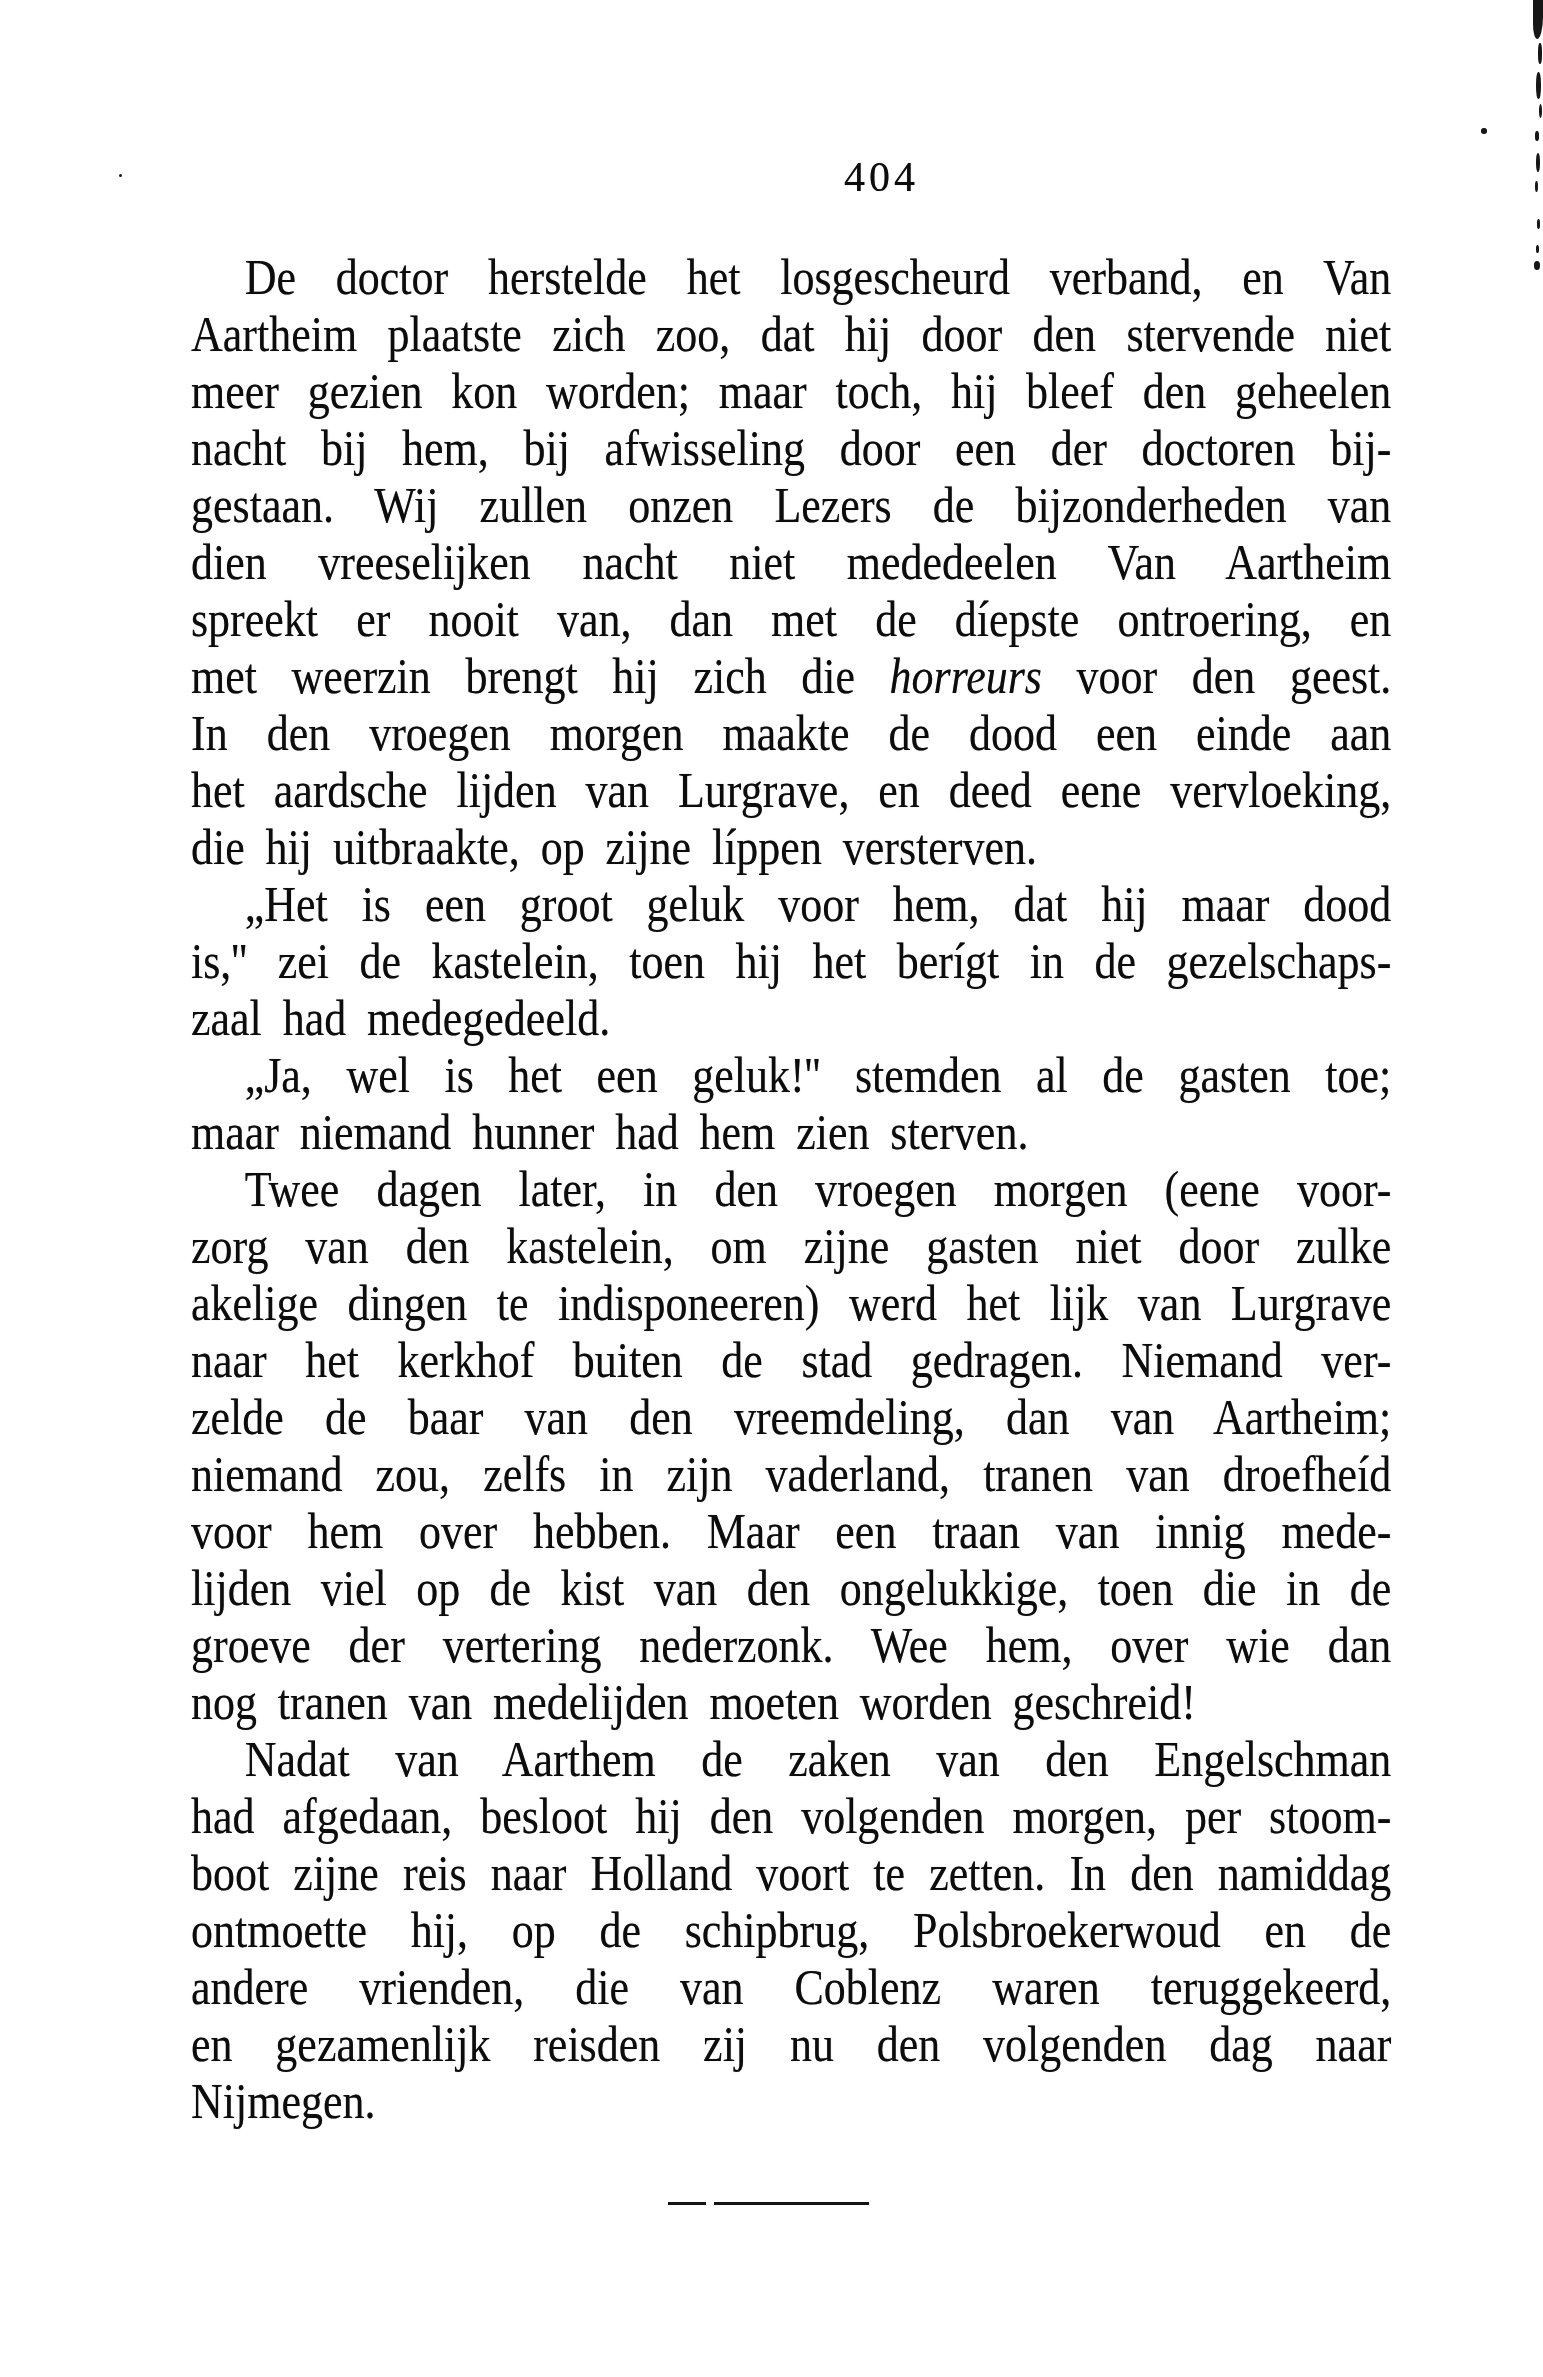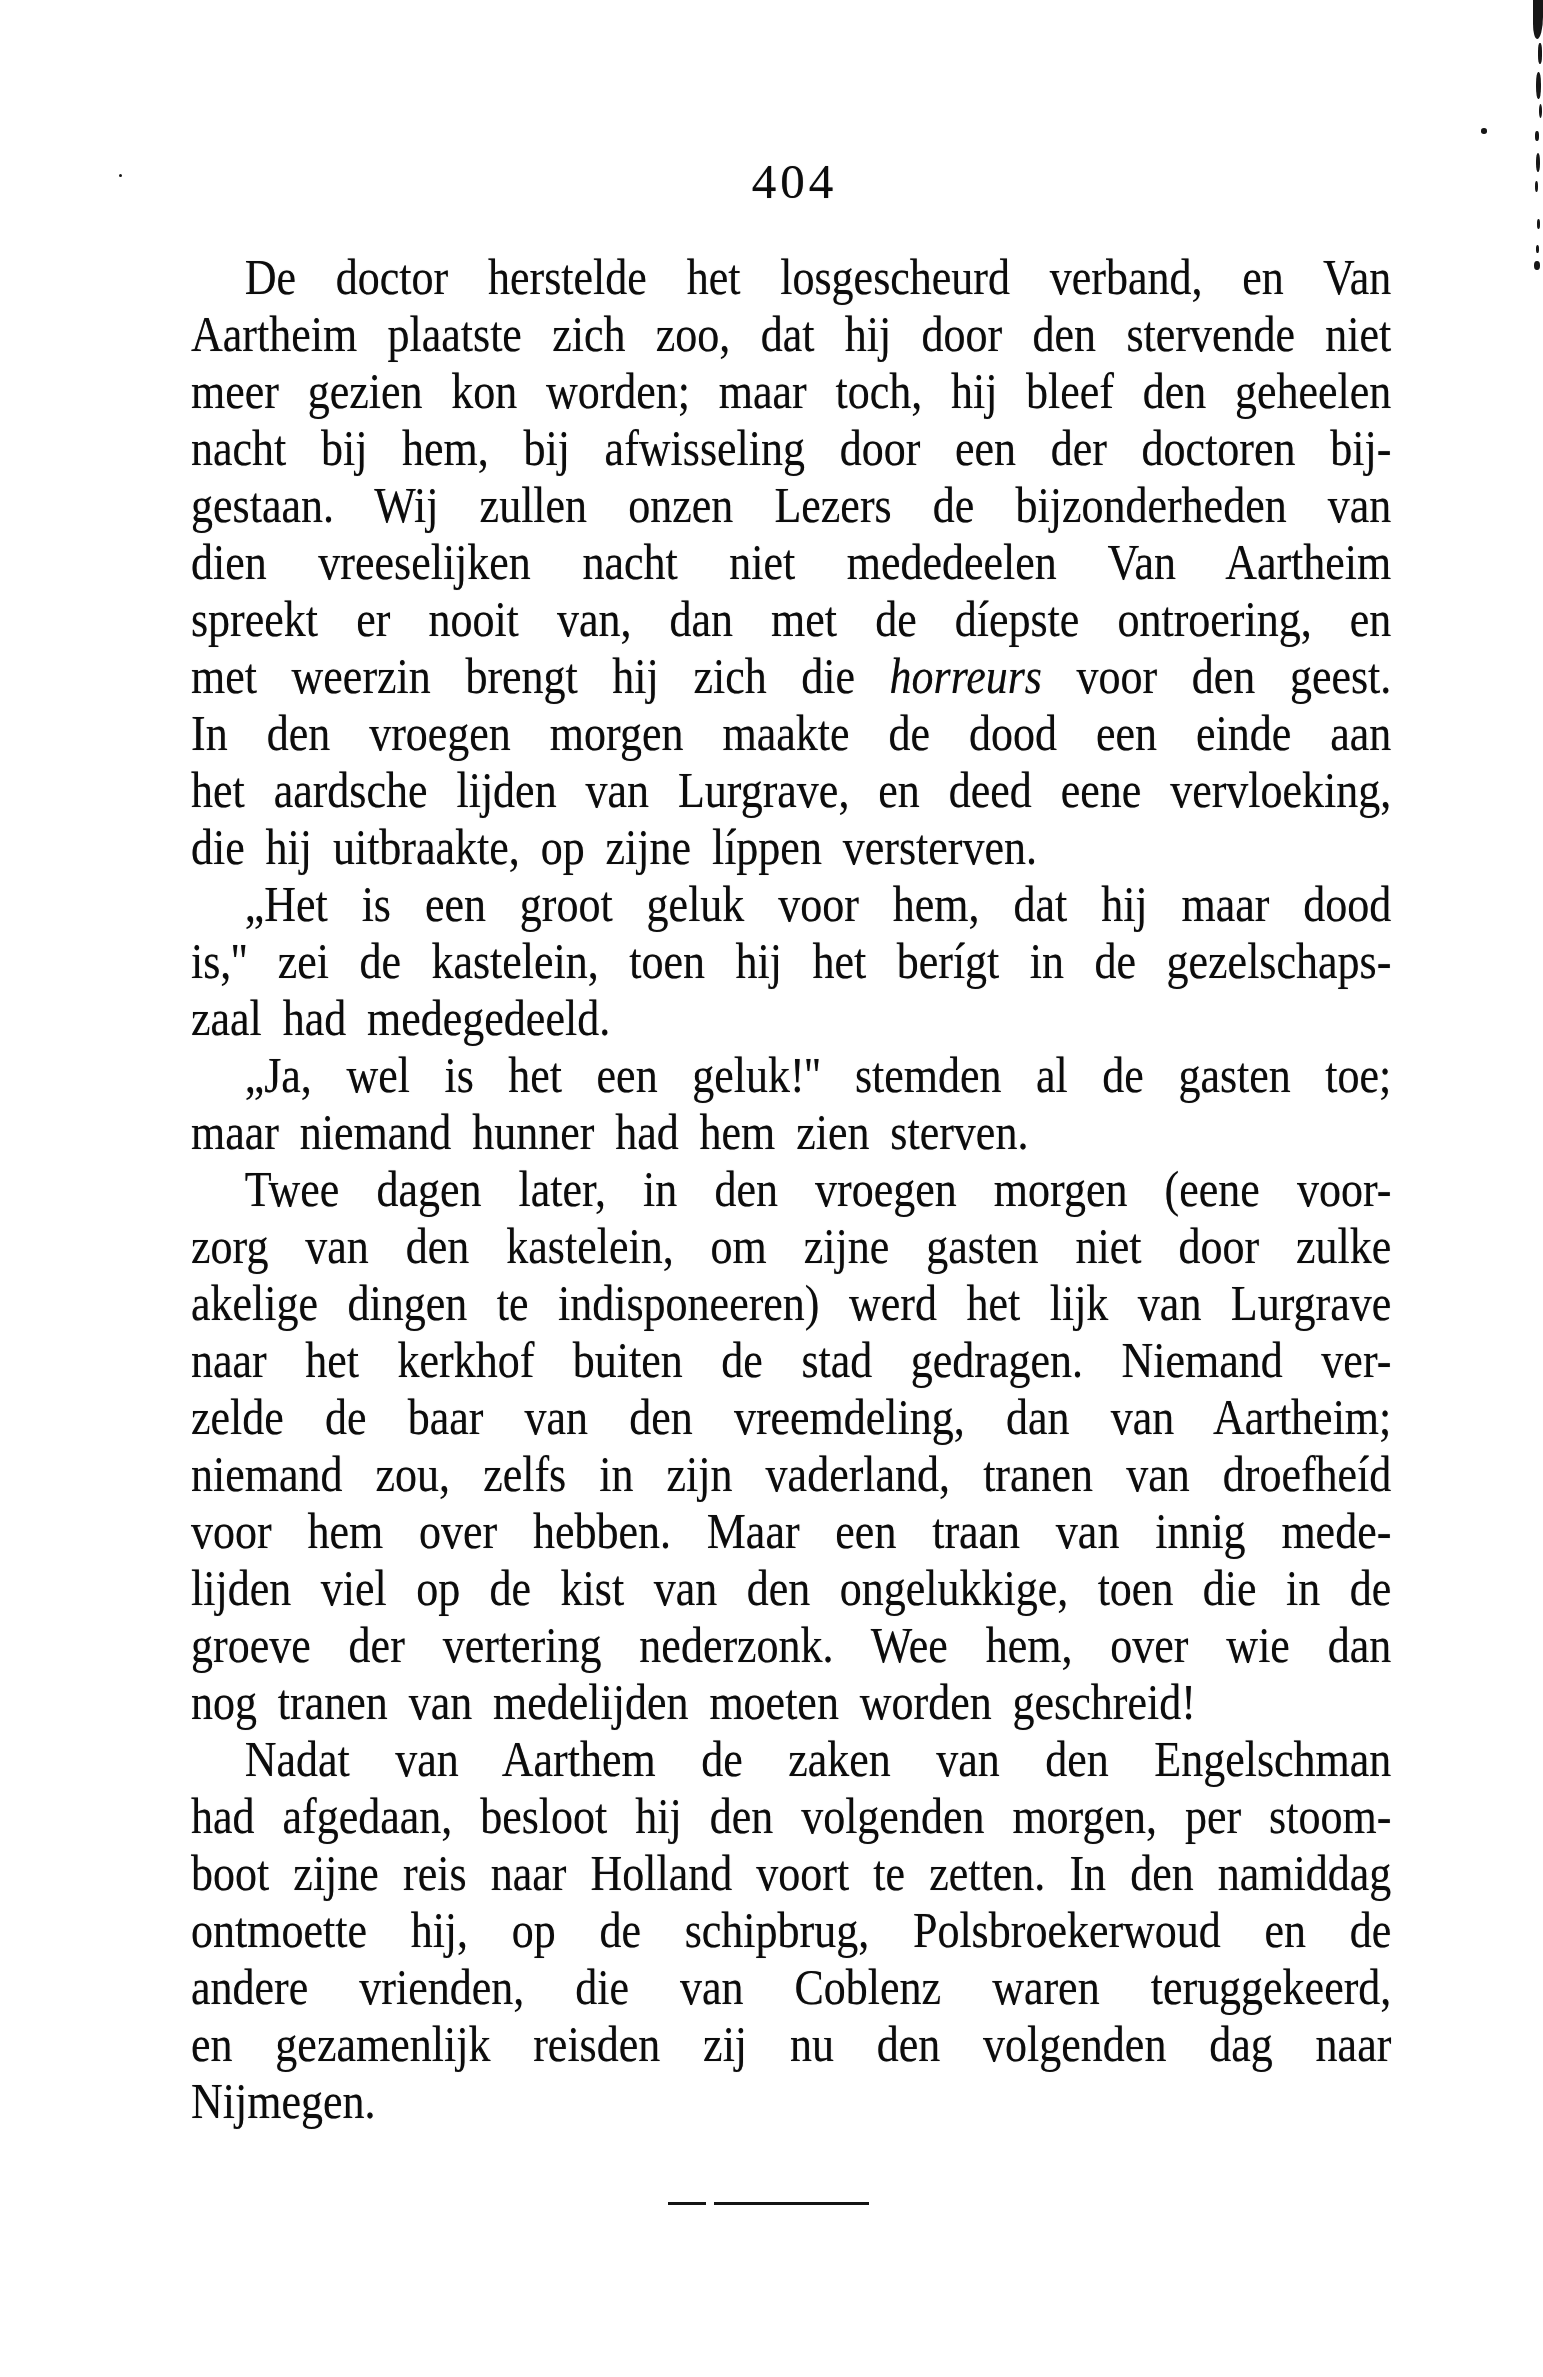--- a/index.html
+++ b/index.html
@@ -10,22 +10,22 @@
     background: #ffffff;
     overflow: hidden;
     font-family: "Liberation Serif", serif;
     color: #0c0c0c;
   }
   .page-number {
     position: absolute;
     top: 153px;
     left: 670px;
     width: 249px;
-    text-align: center;
-    font-size: 49px;
+    text-align: right;
+    font-size: 42px;
     letter-spacing: 4px;
     text-shadow: 0 0 0.8px rgba(0,0,0,0.55);
   }
   .text-block {
     position: absolute;
     left: 191px;
     top: 249px;
     width: 1364px;
     transform: scaleX(0.88);
     transform-origin: left top;

